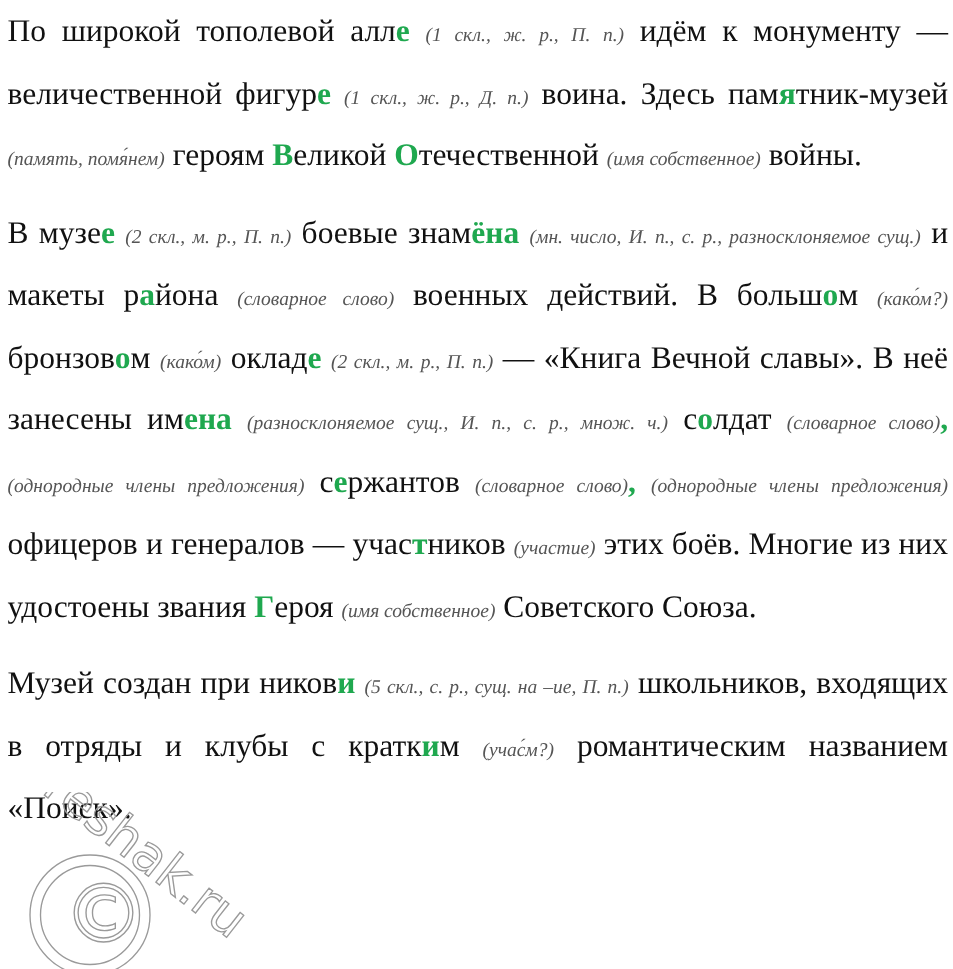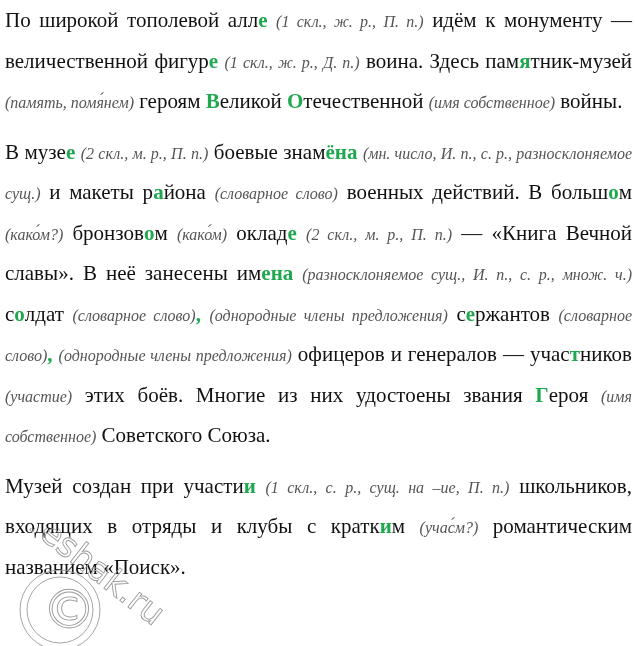--- a/index.html
+++ b/index.html
@@ -29,38 +29,38 @@
     }
     .para + .para { margin-top: 10px; }
     .p1 { padding-top: 1px; }
     .g {
       color: #1fa84f;
       font-weight: bold;
     }
     .note {
       color: #555555;
       font-style: italic;
-      font-size: 16px;
+      font-size: 13px;
     }
     .watermark {
       position: absolute;
       left: 2px;
       top: 528px;
       width: 175px;
       height: 118px;
       pointer-events: none;
     }
   </style>
 </head>
 <body>
 
 <div class="doc">
   <p class="para p1"><span>По широкой тополевой алл</span><span class="g">е</span><span> </span><span class="note">(1 скл., ж. р., П. п.)</span><span> идём к монументу — величественной фигур</span><span class="g">е</span><span> </span><span class="note">(1 скл., ж. р., Д. п.)</span><span> воина. Здесь пам</span><span class="g">я</span><span>тник-музей </span><span class="note">(память, помя́нем)</span><span> героям </span><span class="g">В</span><span>еликой </span><span class="g">О</span><span>течественной </span><span class="note">(имя собственное)</span><span> войны.</span></p>
   <p class="para"><span>В музе</span><span class="g">е</span><span> </span><span class="note">(2 скл., м. р., П. п.)</span><span> боевые знам</span><span class="g">ёна</span><span> </span><span class="note">(мн. число, И. п., с. р., разносклоняемое сущ.)</span><span> и макеты р</span><span class="g">а</span><span>йона </span><span class="note">(словарное слово)</span><span> военных действий. В больш</span><span class="g">о</span><span>м </span><span class="note">(како́м?)</span><span> бронзов</span><span class="g">о</span><span>м </span><span class="note">(како́м)</span><span> оклад</span><span class="g">е</span><span> </span><span class="note">(2 скл., м. р., П. п.)</span><span> — «Книга Вечной славы». В неё занесены им</span><span class="g">ена</span><span> </span><span class="note">(разносклоняемое сущ., И. п., с. р., множ. ч.)</span><span>  с</span><span class="g">о</span><span>лдат </span><span class="note">(словарное слово)</span><span class="g">,</span><span> </span><span class="note">(однородные члены предложения)</span><span> с</span><span class="g">е</span><span>ржантов </span><span class="note">(словарное слово)</span><span class="g">,</span><span> </span><span class="note">(однородные члены предложения)</span><span> офицеров и генералов — учас</span><span class="g">т</span><span>ников </span><span class="note">(участие)</span><span> этих боёв. Многие из них удостоены звания </span><span class="g">Г</span><span>ероя </span><span class="note">(имя собственное)</span><span> Советского Союза.</span></p>
-  <p class="para"><span>Музей создан при участи</span><span class="g">и</span><span> </span><span class="note">(1 скл., с. р., сущ. на –ие, П. п.)</span><span> школьников, входящих в отряды и клубы с кратк</span><span class="g">и</span><span>м </span><span class="note">(учас́м?)</span><span> романтическим названием «Поиск».</span></p>
+  <p class="para"><span>Музей создан при ников</span><span class="g">и</span><span> </span><span class="note">(5 скл., с. р., сущ. на –ие, П. п.)</span><span> школьников, входящих в отряды и клубы с кратк</span><span class="g">и</span><span>м </span><span class="note">(учас́м?)</span><span> романтическим названием «Поиск».</span></p>
 </div>
 
 <div class="watermark">
   <svg width="175" height="118" viewBox="0 0 175 118">
     <g fill="none" stroke="#9a9a9a" stroke-width="0.9">
       <circle cx="58" cy="82" r="40"></circle>
       <circle cx="58" cy="82" r="33"></circle>
     </g>
     <text x="40" y="100" font-family="DejaVu Sans, sans-serif" font-size="54" fill="none" stroke="#9a9a9a" stroke-width="0.9">©</text>
     <text x="8" y="30" font-family="DejaVu Sans, sans-serif" font-size="34" fill="none" stroke="#9a9a9a" stroke-width="0.9" transform="rotate(38 60 40)">reshak.ru</text>

